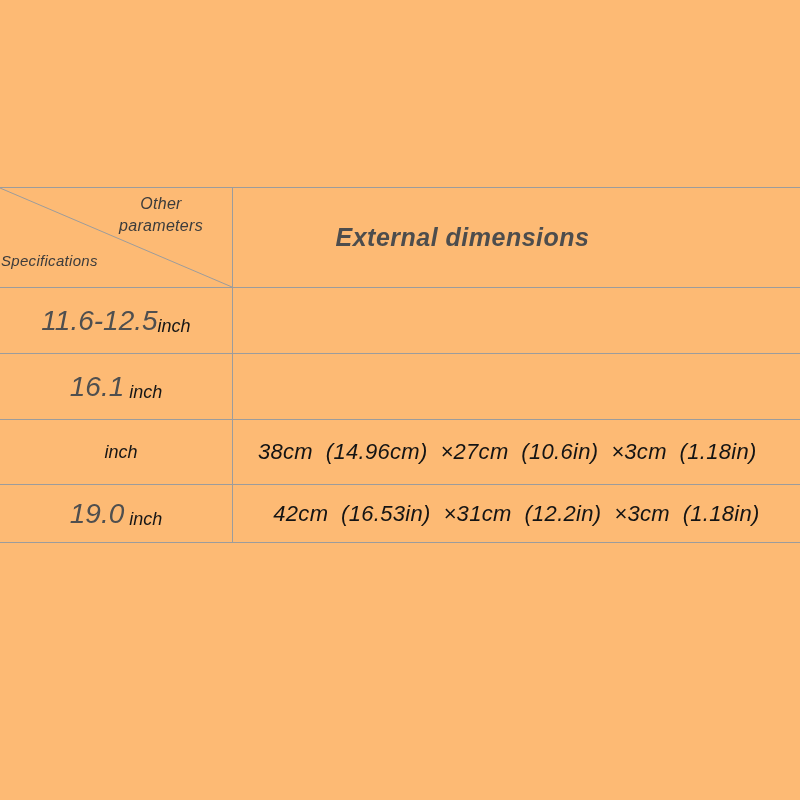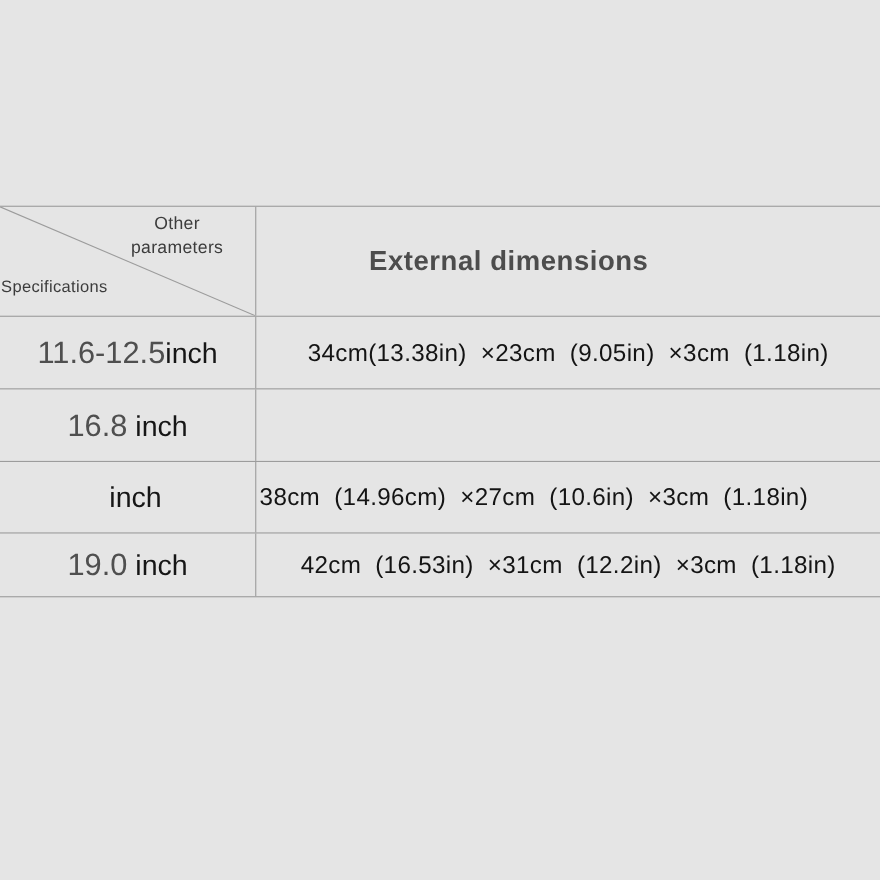--- a/index.html
+++ b/index.html
@@ -3,21 +3,21 @@
 <meta charset="utf-8">
 <style>
   * { margin: 0; padding: 0; box-sizing: border-box; }
   html, body { width: 800px; height: 800px; }
   body {
     background: #ffffff;
     font-family: "Liberation Sans", "DejaVu Sans", sans-serif;
     overflow: hidden;
     position: relative;
   }
-  .screen { position: absolute; inset: 0; background: #e5e5e5; }
+  .screen { position: absolute; inset: 0; background: #fdba74; font-style: italic; }
 
   .spec-table {
     position: absolute;
     left: 0; top: 187px;
     width: 800px;
     border-top: 1px solid #9c9c9c;
     display: flex;
     flex-direction: column;
   }
   .t-row {
@@ -45,20 +45,21 @@
     position: relative;
     flex: 1;
     display: flex;
     align-items: center;
     justify-content: center;
     overflow: visible;
   }
   .cell-right.flush {
     justify-content: flex-start;
     padding-left: 3px;
+    margin-left: 22px;
   }
 
   
   .corner-svg { position: absolute; left: 0; top: 0; width: 232px; height: 99px; }
   .corner-top {
     position: absolute;
     left: 100px; top: 5px;
     width: 122px;
     text-align: center;
     font-size: 16px;
@@ -81,21 +82,21 @@
     justify-content: center;
     padding-right: 108px;
     font-size: 25px;
     font-weight: bold;
     color: #4d4d4d;
     letter-spacing: 0.5px;
   }
 
   .size-label { display: flex; align-items: flex-end; white-space: pre; }
   .size-num { font-size: 28px; color: #4f4f4f; }
-  .size-unit { font-size: 26px; color: #161616; }
+  .size-unit { font-size: 18px; color: #161616; }
 
   .dims-text {
     font-size: 22px;
     color: #141414;
     white-space: pre;
     letter-spacing: 0.3px;
   }
 </style>
 </head>
 <body>
@@ -114,29 +115,26 @@
       </div>
       <div class="dims-header">External dimensions</div>
     </div>
 
     <div class="t-row r1">
       <div class="cell-left">
         <div class="size-label">
           <span class="size-num">11.6-12.5</span><span class="size-unit">inch</span>
         </div>
       </div>
-      <div class="cell-right">
-        <span class="dims-text">34cm(13.38in)  ×23cm  (9.05in)  ×3cm  (1.18in)</span>
-      </div>
     </div>
 
     <div class="t-row r2">
       <div class="cell-left">
         <div class="size-label">
-          <span class="size-num">16.8</span><span class="size-unit"> inch</span>
+          <span class="size-num">16.1</span><span class="size-unit"> inch</span>
         </div>
       </div>
     </div>
 
     <div class="t-row r3">
       <div class="cell-left">
         <div class="size-label">
           <span class="size-unit">  inch</span>
         </div>
       </div>

